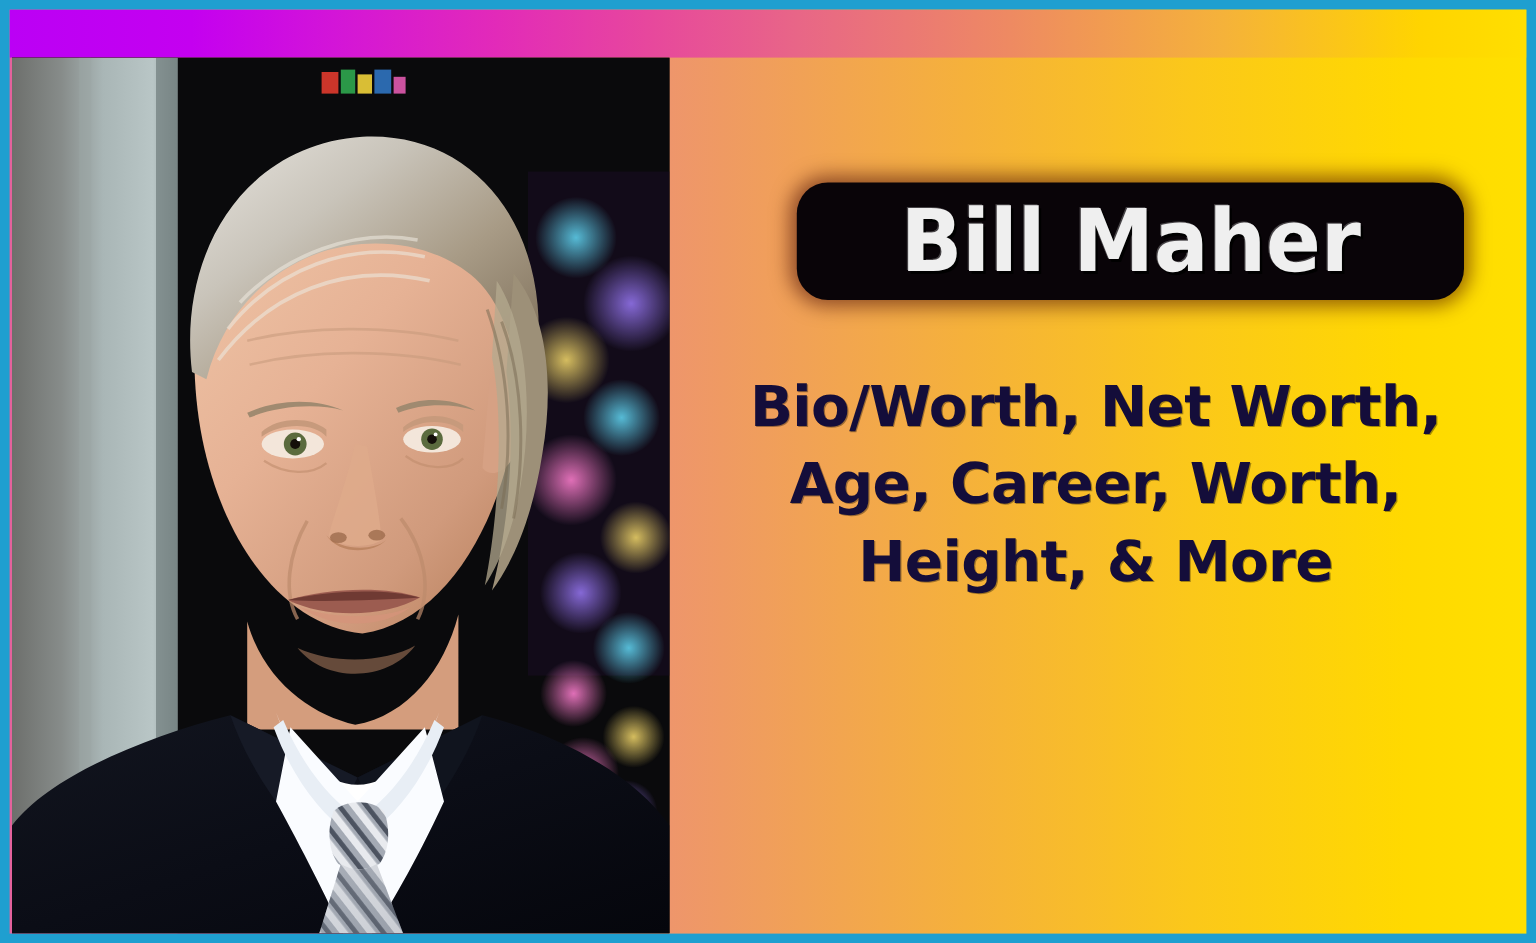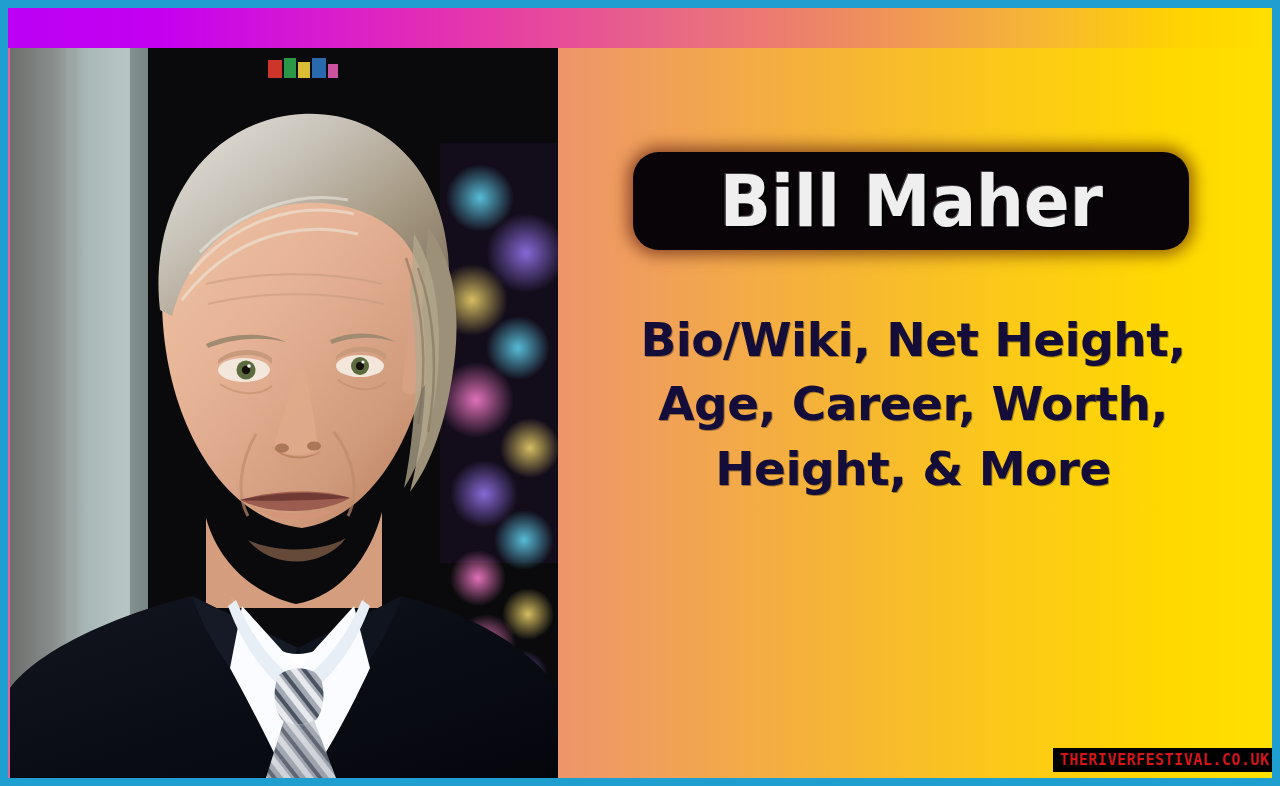--- a/index.html
+++ b/index.html
@@ -58,21 +58,21 @@
     left:2px; top:40px;
     width:548px; height:730px;
     overflow:hidden;
     background:#080808;
   }
   #photo svg{ display:block; width:548px; height:730px; }
 
   
   #title-plate{
     position:absolute;
-    left:625px; top:144px;
+    left:656px; top:144px;
     width:556px; height:98px;
     background:#090408;
     border-radius:26px;
     box-shadow:0 0 16px 5px rgba(60,0,0,.55);
     display:flex; align-items:center; justify-content:center;text-align:center;
   }
   #title-text{
     color:#efefef;
     font-family:"Liberation Sans Narrow","DejaVu Sans Condensed","Liberation Sans", sans-serif;
     font-weight:bold;
@@ -327,23 +327,20 @@
           <rect x="0" y="0" width="548" height="730" fill="none"></rect>
         </g>
       </svg>
     </div>
 
     <div id="title-plate">
       <span id="title-text">Bill Maher</span>
     </div>
 
     <div id="subtitle">
-      <span class="sub-line">Bio/Wiki, Net Height,</span>
+      <span class="sub-line">Bio/Worth, Net Worth,</span>
       <span class="sub-line">Age, Career, Worth,</span>
       <span class="sub-line">Height, &amp; More</span>
     </div>
 
-    <div id="watermark">
-      <span id="watermark-text">THERIVERFESTIVAL.CO.UK</span>
-    </div>
 
   </div>
 </div>
 
 </body></html>

